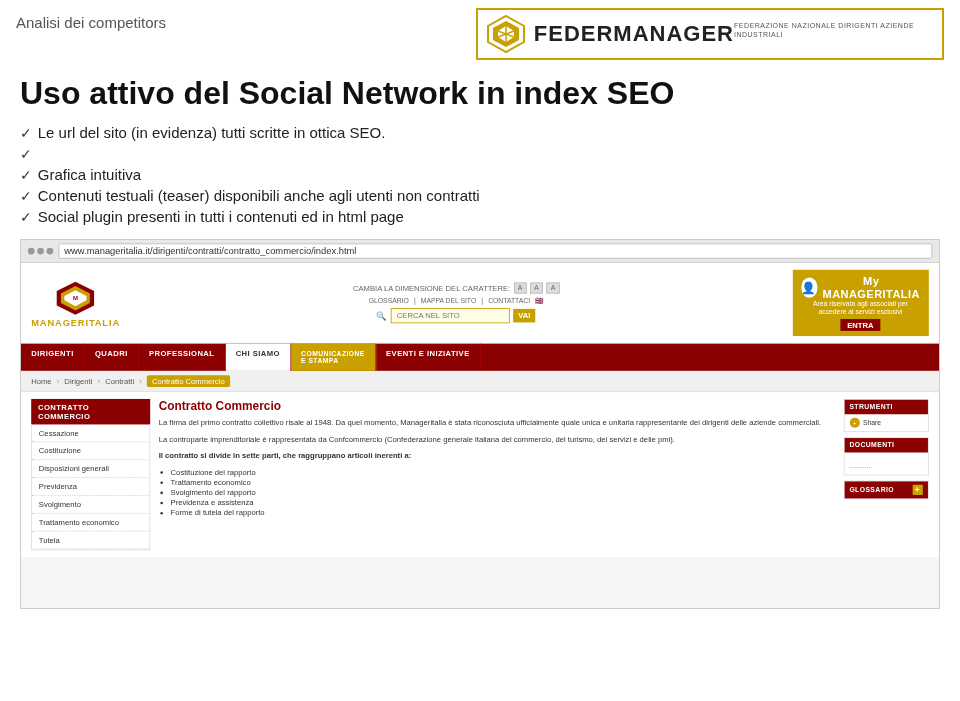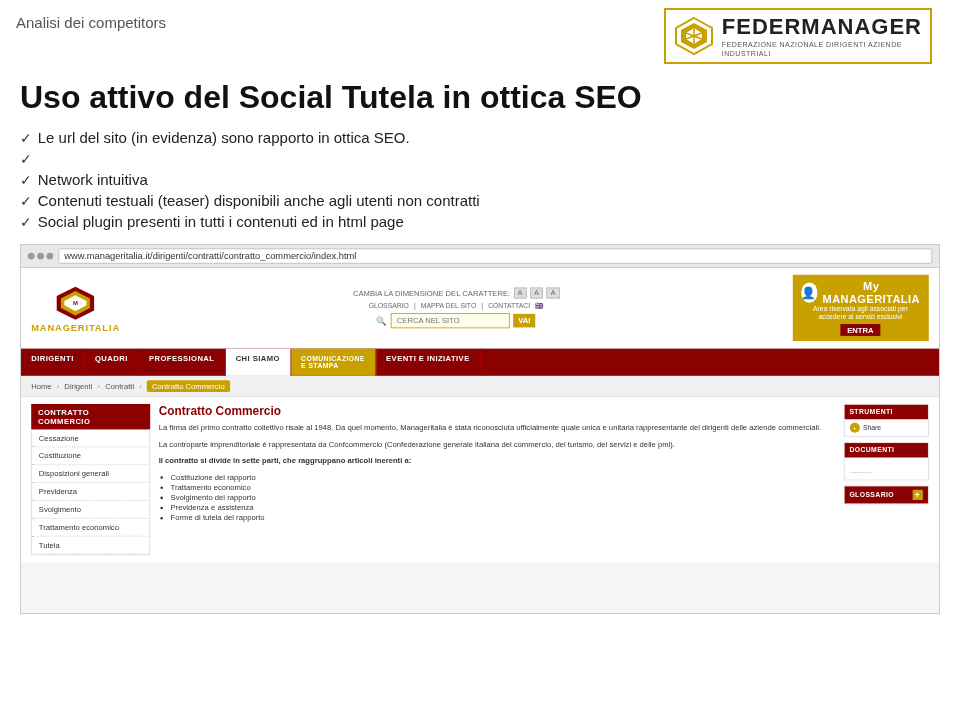--- a/index.html
+++ b/index.html
@@ -10,21 +10,21 @@
       height: 701px;
       overflow: hidden;
       position: relative;
     }
 
     
     .top-bar {
       display: flex;
       justify-content: space-between;
       align-items: flex-start;
-      padding: 8px 28px 4px 16px;
+      padding: 8px 16px 4px 16px;
     }
 
     .top-label {
       font-size: 15px;
       color: #555;
       margin-top: 6px;
     }
 
     .logo-container {
       display: flex;
@@ -39,21 +39,20 @@
     }
 
     .logo-emblem {
       width: 40px;
       height: 40px;
       margin-right: 8px;
     }
 
     .logo-text-block {
       display: flex;
-      flex-direction: column;
     }
 
     .logo-main-text {
       font-size: 22px;
       font-weight: bold;
       color: #c8a000;
       letter-spacing: 1px;
     }
 
     .logo-main-text span {
@@ -474,33 +473,33 @@
         <div class="logo-main-text">
           <span>FEDER</span><span>MANAGER</span>
         </div>
         <div class="logo-sub-text">FEDERAZIONE NAZIONALE DIRIGENTI AZIENDE INDUSTRIALI</div>
       </div>
     </div>
   </div>
 </div>
 
 <div class="main-content">
-  <h1 class="page-title">Uso attivo del Social Tutela in ottica SEO</h1>
+  <h1 class="page-title">Uso attivo del Social Network in index SEO</h1>
 
   <ul class="bullet-list">
     <li>
         <span class="check">✓</span>
-        <span>Le url del sito (in evidenza) sono rapporto in ottica SEO.</span>
+        <span>Le url del sito (in evidenza) tutti scritte in ottica SEO.</span>
       </li>
     <li>
         <span class="check">✓</span>
       </li>
     <li>
         <span class="check">✓</span>
-        <span>Network intuitiva</span>
+        <span>Grafica intuitiva</span>
       </li>
     <li>
         <span class="check">✓</span>
         <span>Contenuti testuali (teaser) disponibili anche agli utenti non contratti</span>
       </li>
     <li>
         <span class="check">✓</span>
         <span>Social plugin presenti in tutti i contenuti ed in html page</span>
       </li>
   </ul>

